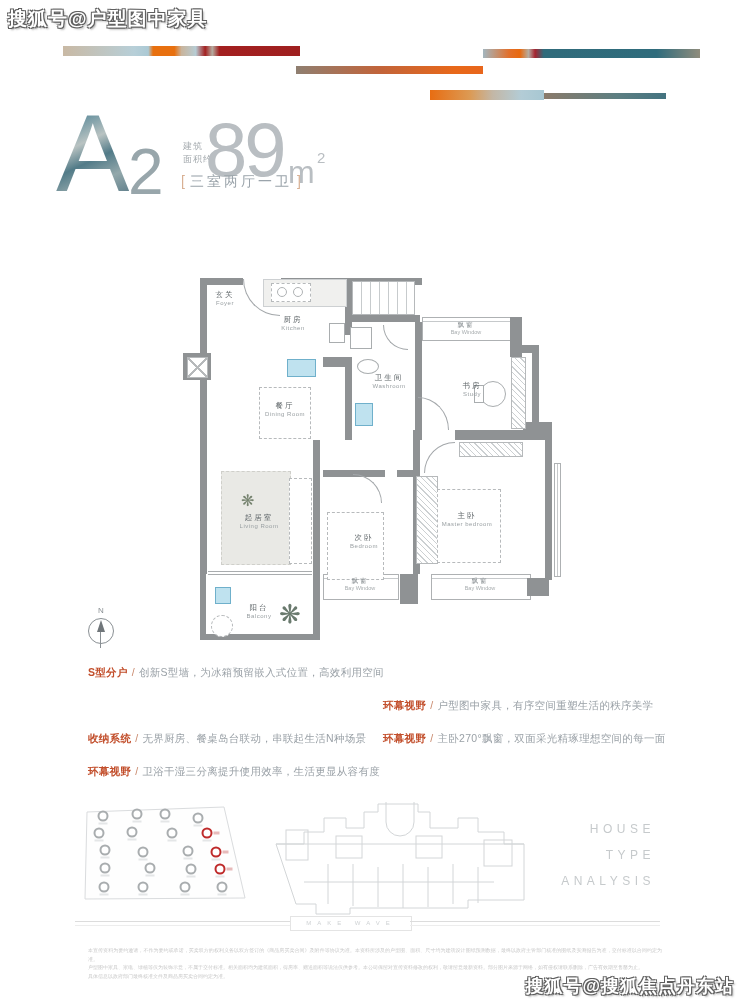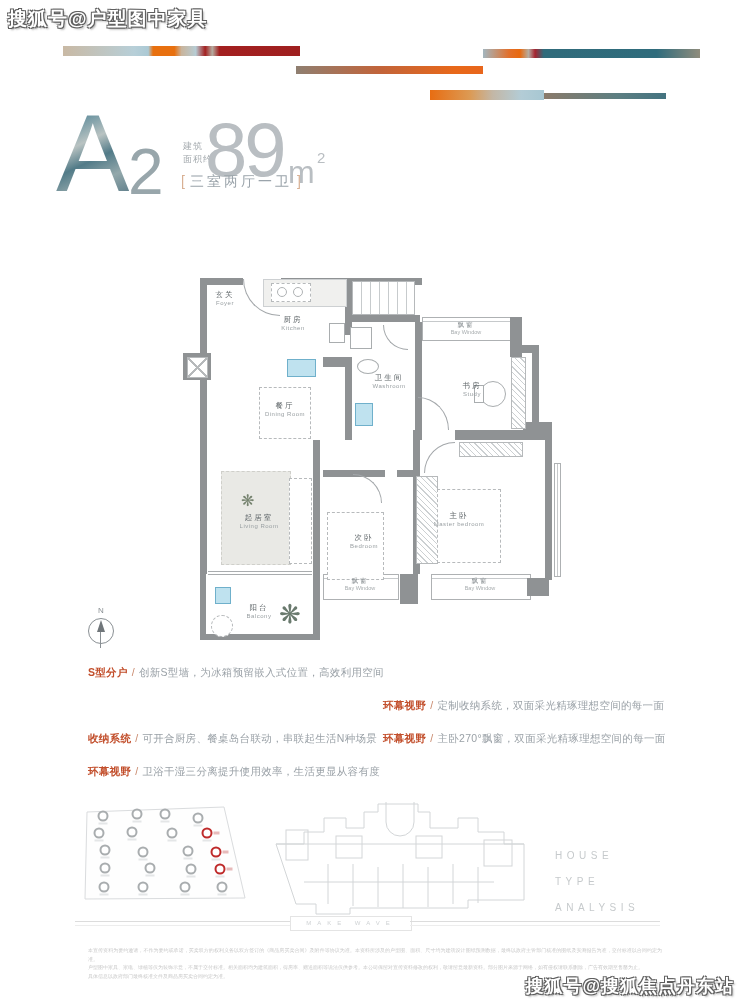--- a/index.html
+++ b/index.html
@@ -63,22 +63,22 @@
   .flabel{color:#c24e2b;font-weight:bold;}
   .fsep{color:#c8876a;margin:0 4px;}
   
   #siteplan{position:absolute;left:78px;top:798px;width:172px;height:112px;}
   #bcircles{position:absolute;left:78px;top:798px;width:172px;height:112px;}
   .bcircle{position:absolute;width:7px;height:7px;border:2px solid #a9adaf;border-radius:50%;background:#fff;transform:translate(-50%,-50%);}
   .bcircle::after{content:'';position:absolute;left:-1px;top:10px;width:9px;height:2px;background:#e4e6e7;}
   .bcircle.red{border-color:#bf2b2b;}
   .bcircle.red::before{content:'';position:absolute;left:10px;top:2px;width:6px;height:3px;background:#e7baba;}
   #bldg{position:absolute;left:268px;top:792px;}
-  #analysis{position:absolute;left:555px;top:816px;width:100px;text-align:left;
-            font-size:10px;letter-spacing:4.5px;color:#c6cacc;line-height:26px;margin-top:27px;}
+  #analysis{position:absolute;left:555px;top:816px;width:100px;text-align:right;
+            font-size:12px;letter-spacing:4.5px;color:#c6cacc;line-height:26px;}
   
   .divline{position:absolute;height:3px;border-top:1px solid #dcdcdc;border-bottom:1px solid #ededed;}
   #divbox{position:absolute;left:290px;top:916px;width:120px;height:13px;border:1px solid #e4e4e4;
           font-size:6px;letter-spacing:6px;color:#cfd2d4;text-align:center;line-height:13px;overflow:hidden;}
   
   #disclaimer{position:absolute;left:88px;top:946px;width:574px;font-size:5px;line-height:8.5px;color:#c9c9c9;text-align:justify;}
 </style>
 </head>
 <body>
 
@@ -190,21 +190,21 @@
     <div class="en">Dining Room</div>
   </div>
   <div class="rlabel" style="left:48px;top:248px;width:72px;">
     <div class="cn">起居室</div>
     <div class="en">Living Room</div>
   </div>
   <div class="rlabel" style="left:158px;top:268px;width:62px;">
     <div class="cn">次卧</div>
     <div class="en">Bedroom</div>
   </div>
-  <div class="rlabel" style="left:248px;top:246px;width:72px;">
+  <div class="rlabel" style="left:256px;top:246px;width:72px;">
     <div class="cn">主卧</div>
     <div class="en">Master bedroom</div>
   </div>
   <div class="rlabel" style="left:52px;top:338px;width:64px;">
     <div class="cn">阳台</div>
     <div class="en">Balcony</div>
   </div>
   <div class="blabel" style="left:260px;top:56px;width:62px;">
     <div class="cn">飘窗</div>
     <div class="en">Bay Window</div>
@@ -223,27 +223,27 @@
   <div class="nlbl">N</div>
   <div class="circ"></div>
   <div class="ntri"></div>
   <div class="ntail"></div>
 </div>
 
 <div class="feat" style="left:88px;top:666px;">
   <span class="flabel">S型分户</span><span class="fsep">/</span><span class="ftext">创新S型墙，为冰箱预留嵌入式位置，高效利用空间</span>
 </div>
 <div class="feat" style="left:88px;top:732px;">
-  <span class="flabel">收纳系统</span><span class="fsep">/</span><span class="ftext">可开合厨房、餐桌岛台联动，串联起生活N种场景</span>
+  <span class="flabel">收纳系统</span><span class="fsep">/</span><span class="ftext">无界厨房、餐桌岛台联动，串联起生活N种场景</span>
 </div>
 <div class="feat" style="left:88px;top:765px;">
   <span class="flabel">环幕视野</span><span class="fsep">/</span><span class="ftext">卫浴干湿三分离提升使用效率，生活更显从容有度</span>
 </div>
 <div class="feat" style="left:383px;top:699px;">
-  <span class="flabel">环幕视野</span><span class="fsep">/</span><span class="ftext">定制收纳系统，双面采光精琢理想空间的每一面</span>
+  <span class="flabel">环幕视野</span><span class="fsep">/</span><span class="ftext">户型图中家具，有序空间重塑生活的秩序美学</span>
 </div>
 <div class="feat" style="left:383px;top:732px;">
   <span class="flabel">环幕视野</span><span class="fsep">/</span><span class="ftext">主卧270°飘窗，双面采光精琢理想空间的每一面</span>
 </div>
 
 <svg id="siteplan" width="172" height="112" viewBox="0 0 172 112">
   <polygon points="9,14 146,9 167,100 7,101" fill="#fefefe" stroke="#dadcde" stroke-width="1"></polygon>
 </svg>
 <div id="bcircles">
     <div class="bcircle" style="left: 25px; top: 18px;"></div>

